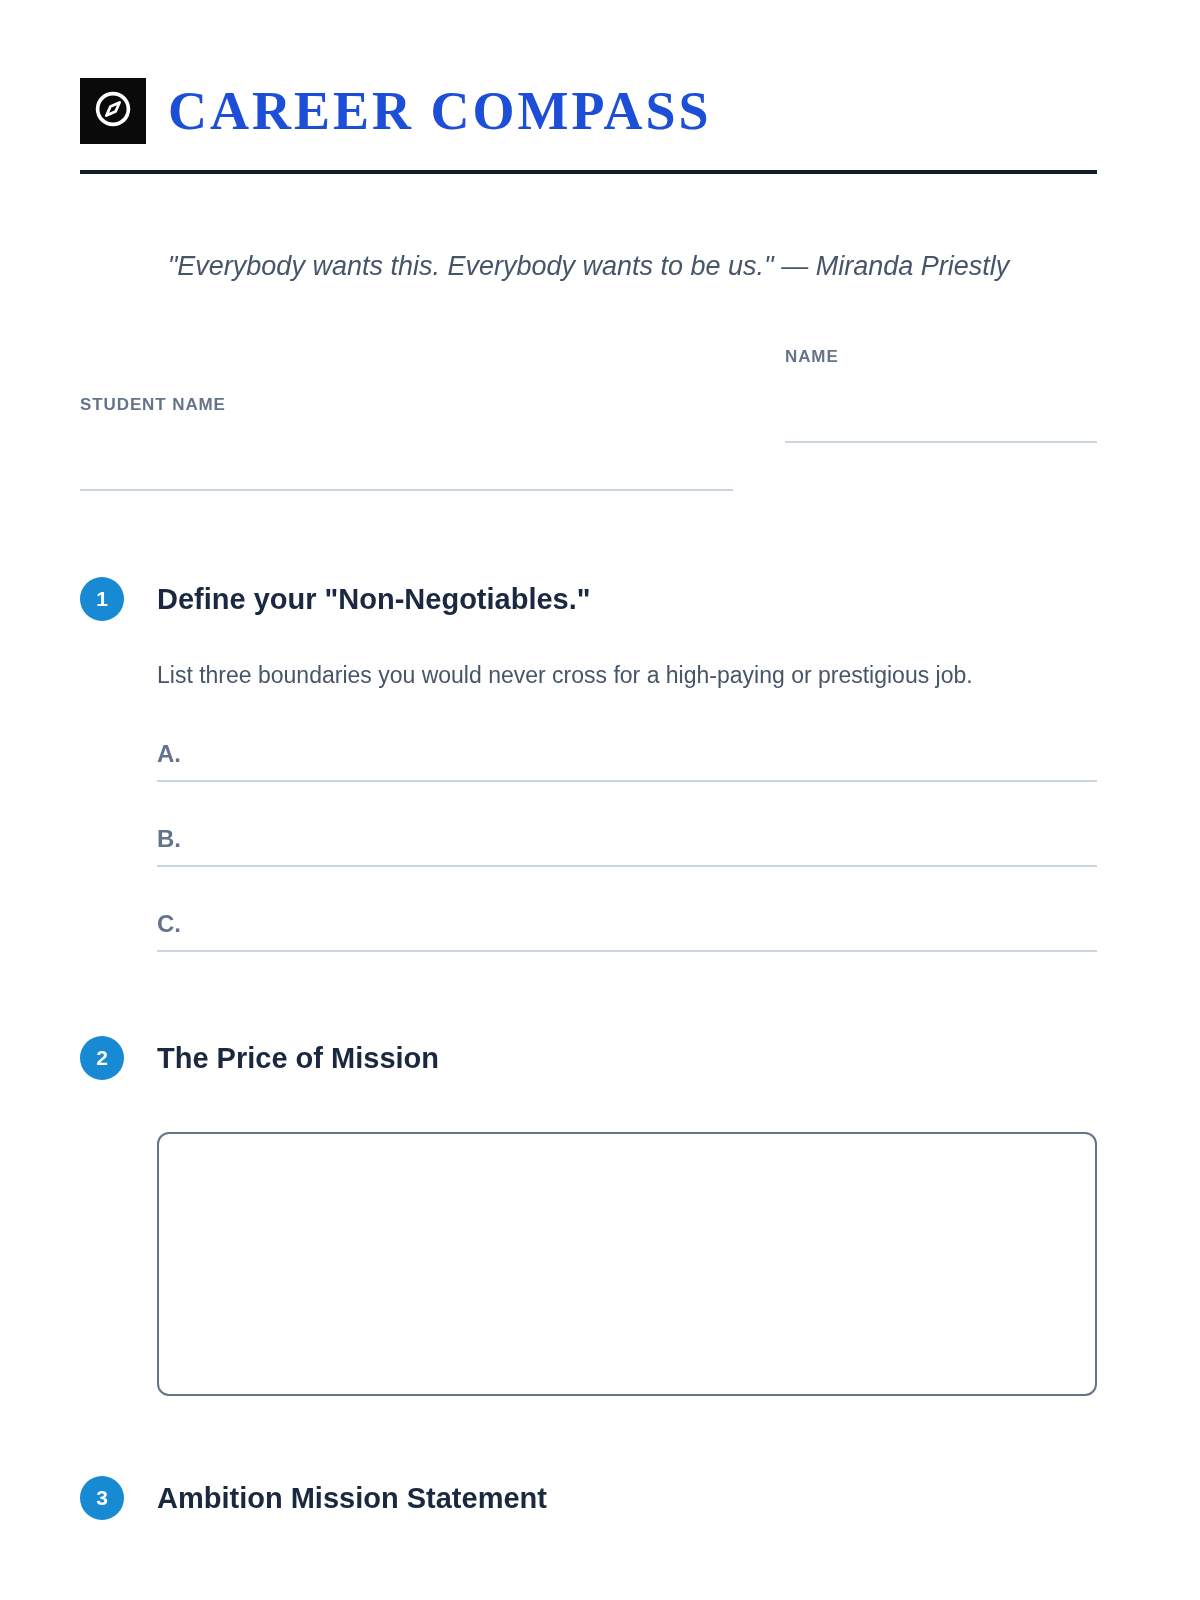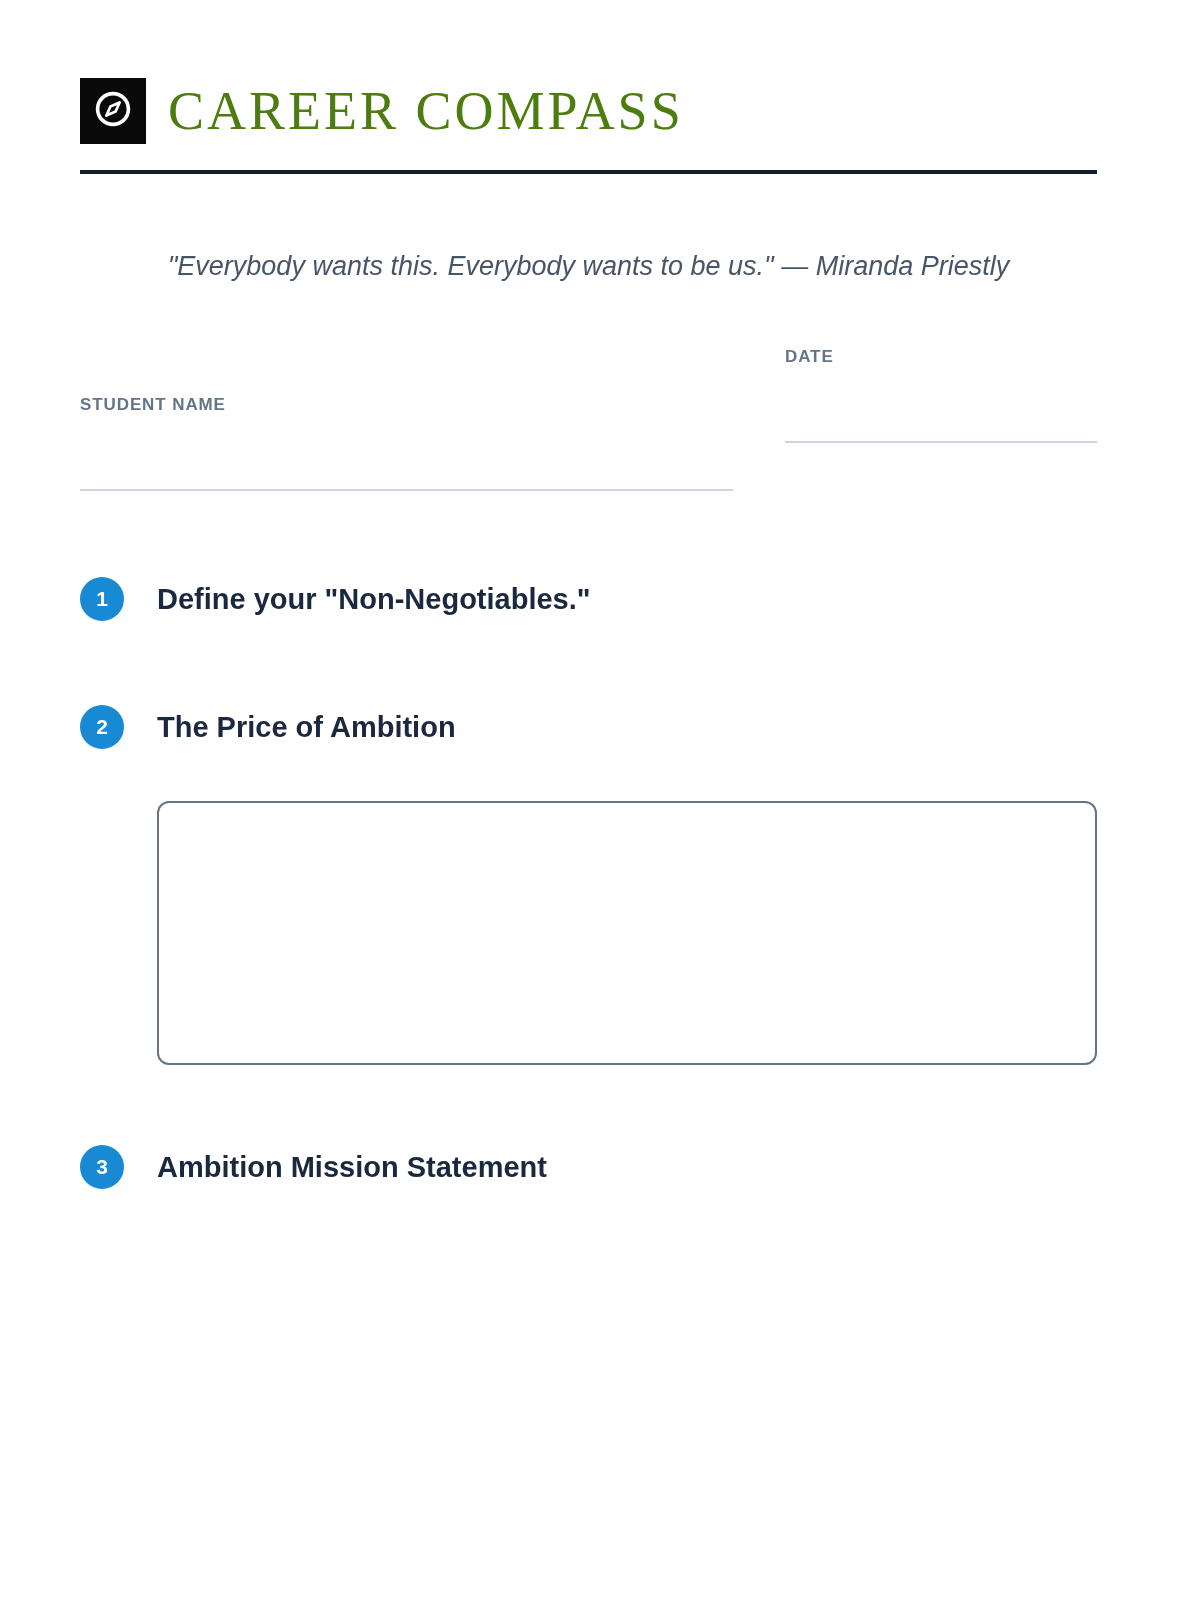--- a/index.html
+++ b/index.html
@@ -27,23 +27,23 @@
     background: #0a0a0a;
     display: flex;
     align-items: center;
     justify-content: center;
     flex: none;
   }
   .brand {
     margin-left: 22px;
     font-family: "Liberation Serif", serif;
     font-size: 54px;
-    font-weight: 400;
+    font-weight: 700;
     letter-spacing: 3px;
-    color: #4d7c0f;
+    color: #1d4ed8;
     white-space: nowrap;
   }
   .header-spacer { flex: 1; }
   .subtitle {
     font-size: 22px;
     font-weight: 700;
     letter-spacing: 1.2px;
     color: #5b7392;
     white-space: nowrap;
   }
@@ -192,36 +192,53 @@
   <div class="divider"></div>
 
   <div class="quote">"Everybody wants this. Everybody wants to be us." — Miranda Priestly</div>
 
   <div class="fields-row">
     <div class="field-name">
       <div class="field-label">STUDENT NAME</div>
       <input class="field-input" type="text" value="" style="">
     </div>
     <div class="field-date">
-      <div class="field-label">DATE</div>
+      <div class="field-label">NAME</div>
       <input class="field-input" type="text" value="" style="">
     </div>
   </div>
 
   <div class="section">
     <div class="section-head">
       <div class="num-circle">1</div>
       <div class="section-title">Define your "Non-Negotiables."</div>
     </div>
+    <div class="section-body">
+      <div class="section-desc">List three boundaries you would never cross for a high-paying or prestigious job.</div>
+      <div class="blanks">
+        <div class="blank">
+          <span class="blank-label">A.</span>
+          <input class="blank-input" type="text" value="" style="">
+        </div>
+        <div class="blank">
+          <span class="blank-label">B.</span>
+          <input class="blank-input" type="text" value="" style="">
+        </div>
+        <div class="blank">
+          <span class="blank-label">C.</span>
+          <input class="blank-input" type="text" value="" style="">
+        </div>
+      </div>
+    </div>
   </div>
 
   <div class="section section-2">
     <div class="section-head">
       <div class="num-circle">2</div>
-      <div class="section-title">The Price of Ambition</div>
+      <div class="section-title">The Price of Mission</div>
     </div>
     <div class="section-body">
       <textarea class="answer-box" style=""></textarea>
     </div>
   </div>
 
   <div class="section section-3">
     <div class="section-head">
       <div class="num-circle">3</div>
       <div class="section-title">Ambition Mission Statement</div>

